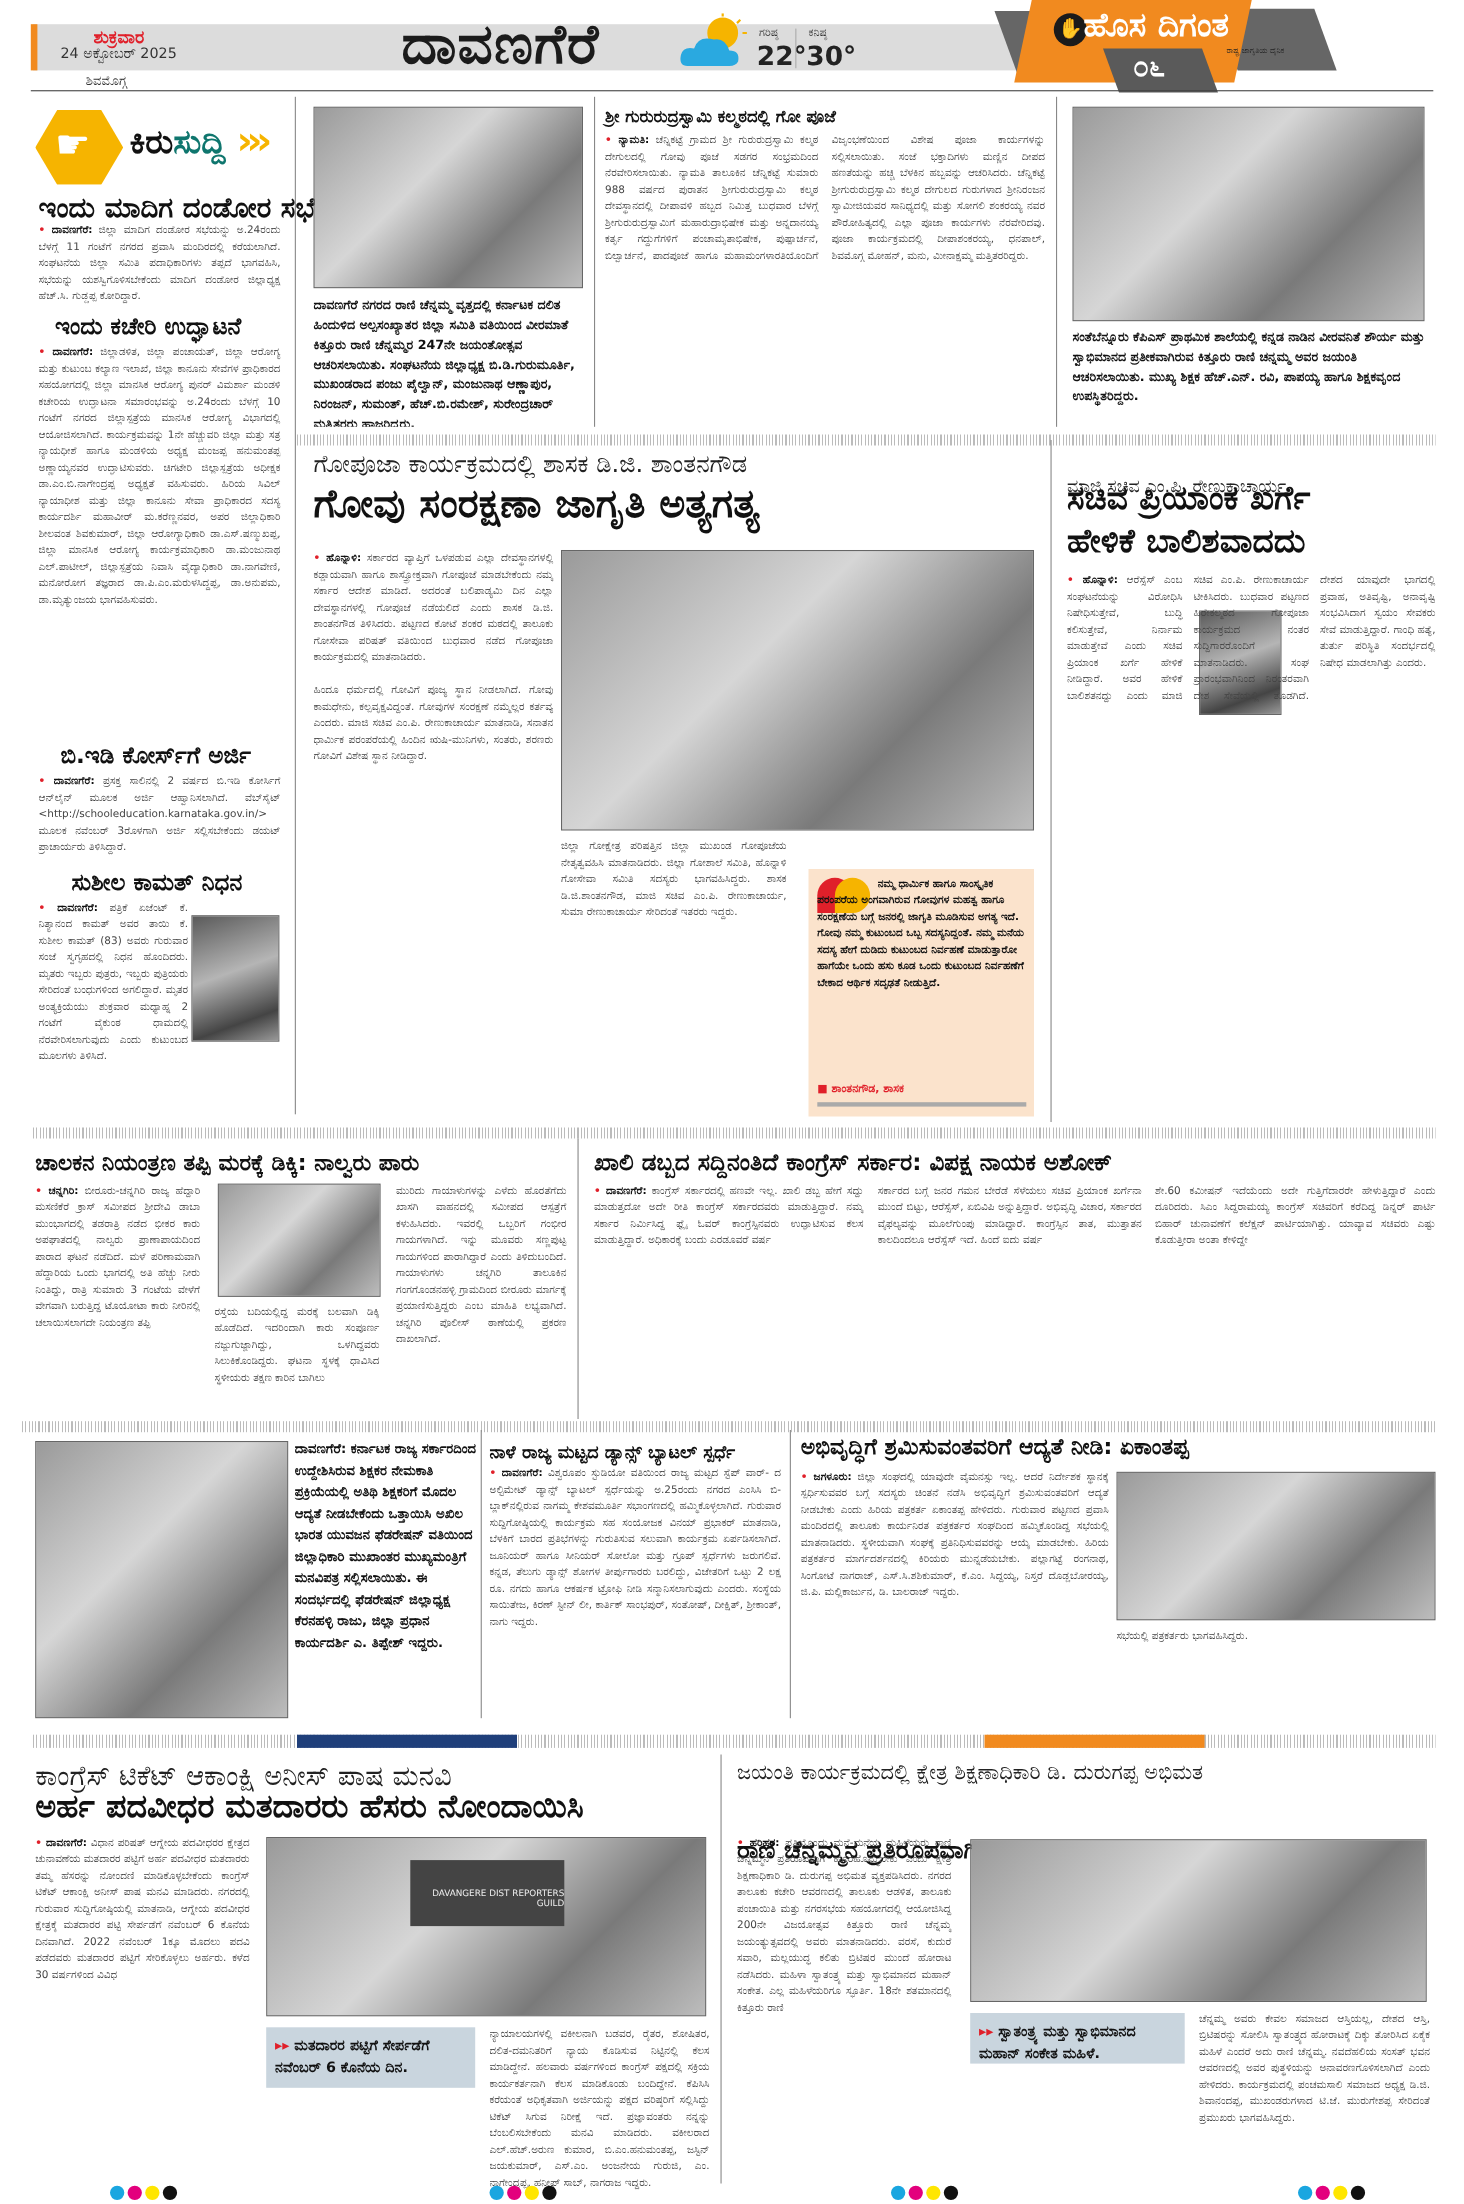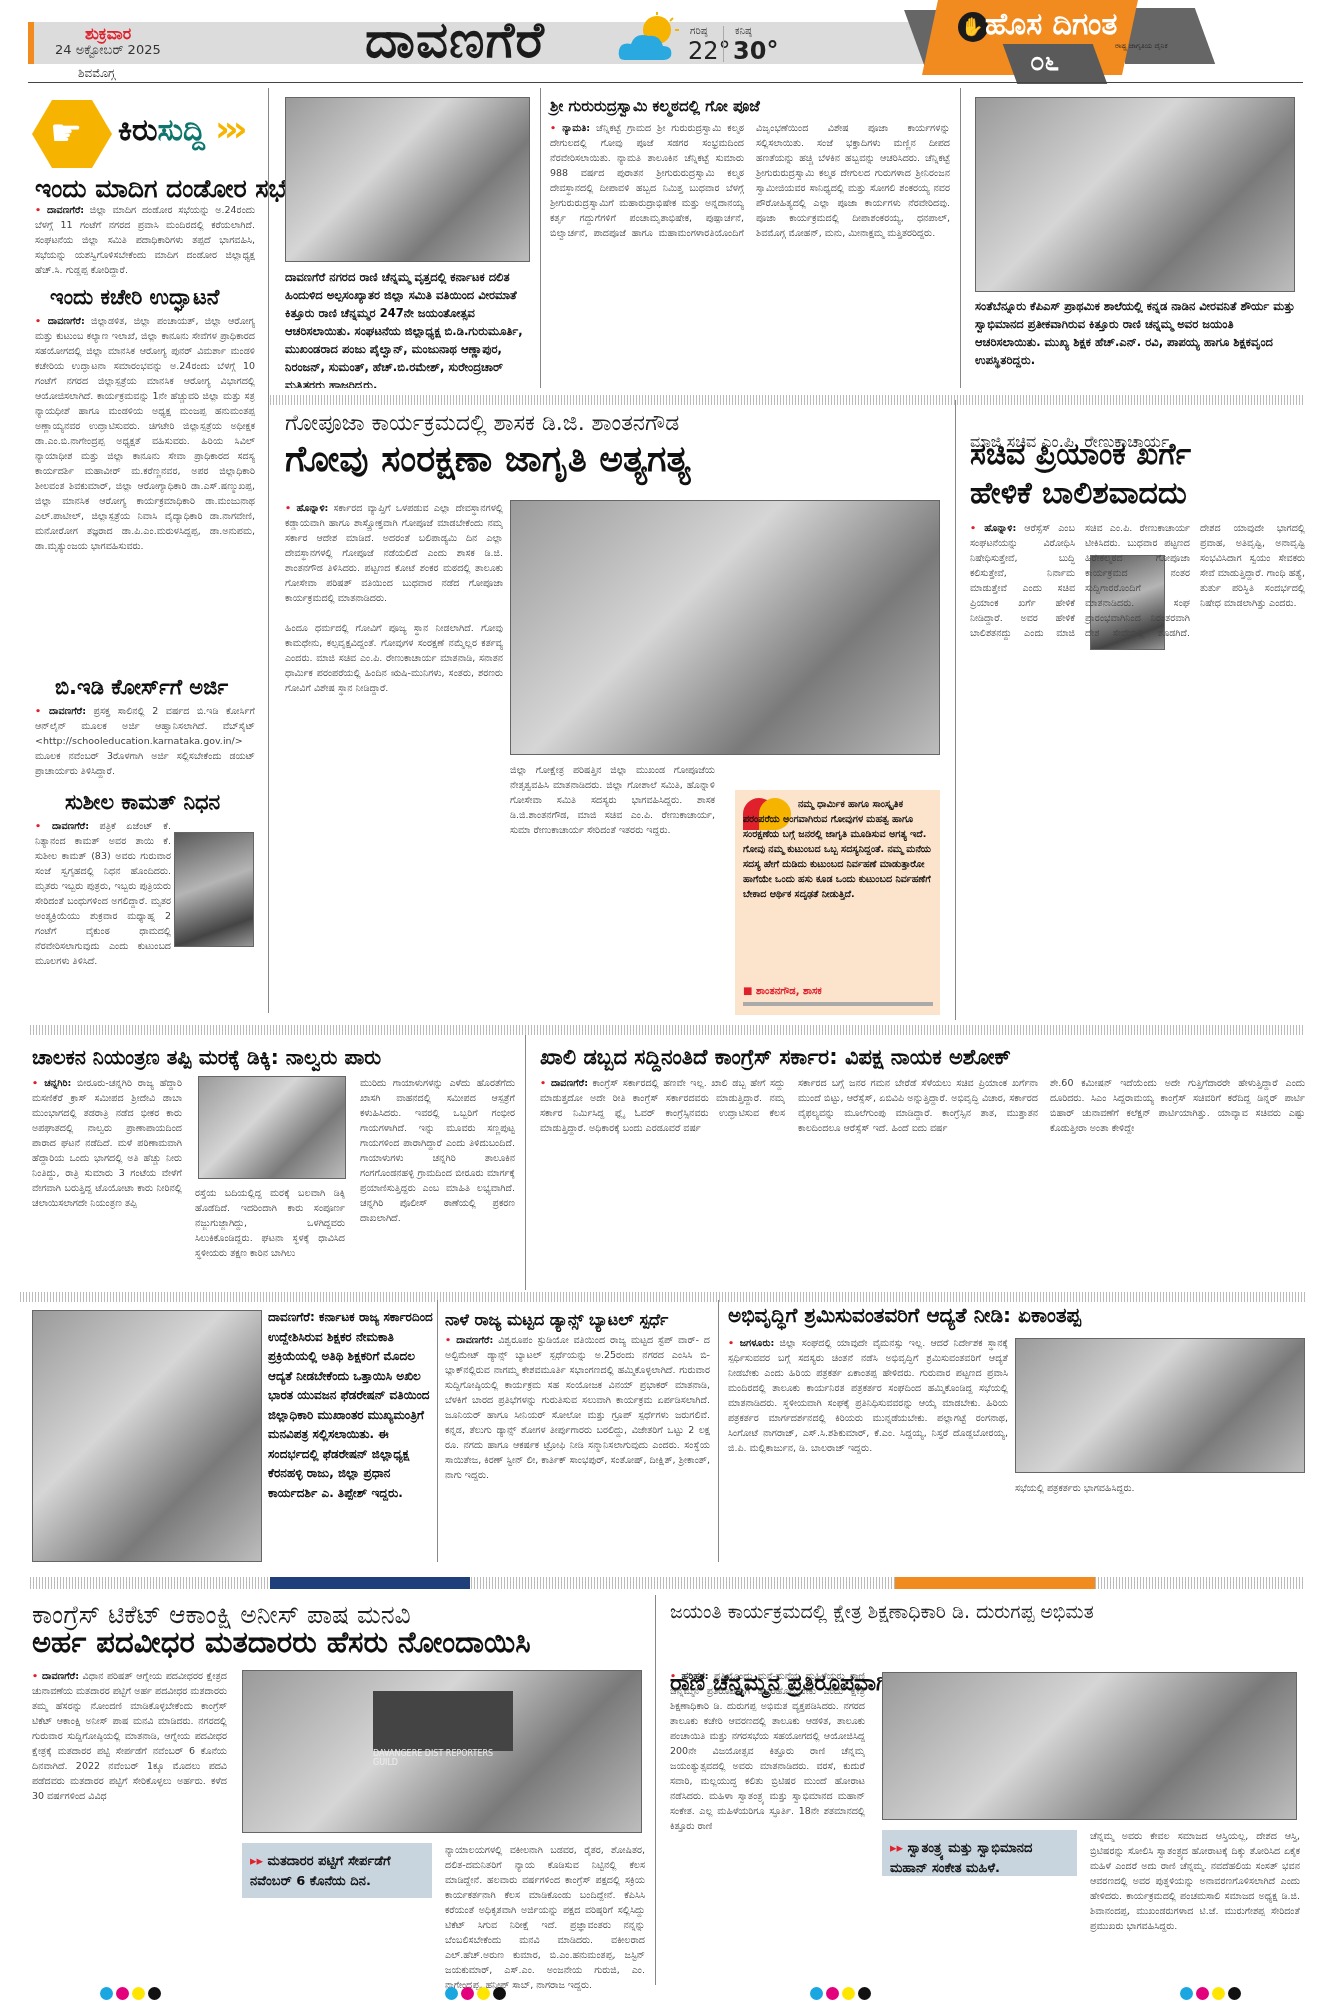--- a/index.html
+++ b/index.html
@@ -7,21 +7,21 @@
 .abs{position:absolute}
 .masthead{left:0;top:0;width:1331px;height:85px}
 .mh-bar{left:30px;top:22px;width:1000px;height:42px;background:#dcdcdc}
 .mh-orange-strip{left:28px;top:22px;width:6px;height:42px;background:#f18a1f}
 .mh-day{left:85px;top:24px;font-size:16px;font-weight:bold;color:#e0202a}
 .mh-date{left:55px;top:42px;font-size:13px;color:#333}
 .mh-city{left:78px;top:66px;font-size:12px;color:#333}
 .mh-title{left:365px;top:10px;font-size:50px;font-weight:900;color:#1b1b1b;font-family:"DejaVu Serif",serif;letter-spacing:1px}
 .weather-icon{left:615px;top:12px;width:70px;height:52px}
 .mh-temp-lbl1{left:690px;top:25px;font-size:10px;color:#333}
-.mh-temp-val1{left:688px;top:37px;font-size:24px;font-weight:normal;color:#222}
+.mh-temp-val1{left:688px;top:37px;font-size:24px;font-weight:bold;color:#222}
 .mh-sep{left:723px;top:26px;width:1px;height:36px;background:#aaa}
 .mh-temp-lbl2{left:735px;top:25px;font-size:10px;color:#333}
 .mh-temp-val2{left:733px;top:37px;font-size:24px;font-weight:bold;color:#222}
 .brand-gray1{left:915px;top:10px;width:80px;height:60px;background:#666;transform:skewX(20deg)}
 .brand-orange{left:930px;top:0px;width:200px;height:75px;background:#f18a1f;transform:skewX(-12deg)}
 .brand-gray2{left:1115px;top:8px;width:90px;height:56px;background:#666;transform:skewX(20deg)}
 .brand-name{left:985px;top:6px;font-size:30px;font-weight:900;color:#fff}
 .brand-logo{left:958px;top:12px;width:30px;height:30px;border-radius:50%;background:#1b1b1b;color:#f18a1f;font-size:18px;text-align:center;line-height:30px}
 .brand-tag{left:1115px;top:42px;font-size:7px;color:#222}
 .page-tab{left:1010px;top:44px;width:90px;height:40px;background:#5a5a5a;transform:skewX(20deg)}
@@ -167,21 +167,21 @@
 <div class="abs body" style="left:1015px;top:1480px;width:290px;height:80px">ಸಭೆಯಲ್ಲಿ ಪತ್ರಕರ್ತರು ಭಾಗವಹಿಸಿದ್ದರು.</div>
 
 <div class="abs dotted" style="left:30px;top:1577px;width:1275px;height:12px"></div>
 <div class="abs" style="left:270px;top:1577px;width:200px;height:12px;background:#1f3f7a"></div>
 <div class="abs" style="left:895px;top:1577px;width:200px;height:12px;background:#f18a1f"></div>
 
 <div class="abs subhl" style="left:32px;top:1600px;font-size:25px">ಕಾಂಗ್ರೆಸ್ ಟಿಕೆಟ್ ಆಕಾಂಕ್ಷಿ ಅನೀಸ್ ಪಾಷ ಮನವಿ</div>
 <div class="abs hl" style="left:32px;top:1625px;font-size:29px">ಅರ್ಹ ಪದವೀಧರ ಮತದಾರರು ಹೆಸರು ನೋಂದಾಯಿಸಿ</div>
 <div class="abs body" style="left:32px;top:1668px;width:195px;height:320px"><span class="dl">ದಾವಣಗೆರೆ:</span> <span>ವಿಧಾನ ಪರಿಷತ್ ಆಗ್ನೇಯ ಪದವೀಧರರ ಕ್ಷೇತ್ರದ ಚುನಾವಣೆಯ ಮತದಾರರ ಪಟ್ಟಿಗೆ ಅರ್ಹ ಪದವೀಧರ ಮತದಾರರು ತಮ್ಮ ಹೆಸರನ್ನು ನೋಂದಣಿ ಮಾಡಿಕೊಳ್ಳಬೇಕೆಂದು ಕಾಂಗ್ರೆಸ್ ಟಿಕೆಟ್ ಆಕಾಂಕ್ಷಿ ಅನೀಸ್ ಪಾಷ ಮನವಿ ಮಾಡಿದರು. ನಗರದಲ್ಲಿ ಗುರುವಾರ ಸುದ್ದಿಗೋಷ್ಠಿಯಲ್ಲಿ ಮಾತನಾಡಿ, ಆಗ್ನೇಯ ಪದವೀಧರ ಕ್ಷೇತ್ರಕ್ಕೆ ಮತದಾರರ ಪಟ್ಟಿ ಸೇರ್ಪಡೆಗೆ ನವೆಂಬರ್ 6 ಕೊನೆಯ ದಿನವಾಗಿದೆ. 2022 ನವೆಂಬರ್ 1ಕ್ಕೂ ಮೊದಲು ಪದವಿ ಪಡೆದವರು ಮತದಾರರ ಪಟ್ಟಿಗೆ ಸೇರಿಕೊಳ್ಳಲು ಅರ್ಹರು. ಕಳೆದ 30 ವರ್ಷಗಳಿಂದ ವಿವಿಧ</span></div>
 <div class="abs photo" style="left:242px;top:1670px;width:400px;height:163px">
-  <div class="abs" style="left:130px;top:20px;width:140px;height:60px;background:#444;color:#eee;font-size:8px;text-align:left;padding-top:58px">DAVANGERE DIST REPORTERS GUILD</div>
+  <div class="abs" style="left:130px;top:20px;width:140px;height:60px;background:#444;color:#eee;font-size:8px;text-align:right;padding-top:26px">DAVANGERE DIST REPORTERS GUILD</div>
 </div>
 <div class="abs pull-box" style="left:242px;top:1843px;width:190px;height:55px;padding:8px">
     <div class="pull">ಮತದಾರರ ಪಟ್ಟಿಗೆ ಸೇರ್ಪಡೆಗೆ ನವೆಂಬರ್ 6 ಕೊನೆಯ ದಿನ.</div>
   </div>
 <div class="abs body" style="left:445px;top:1842px;width:200px;height:150px">ನ್ಯಾಯಾಲಯಗಳಲ್ಲಿ ವಕೀಲನಾಗಿ ಬಡವರ, ರೈತರ, ಶೋಷಿತರ, ದಲಿತ-ದಮನಿತರಿಗೆ ನ್ಯಾಯ ಕೊಡಿಸುವ ನಿಟ್ಟಿನಲ್ಲಿ ಕೆಲಸ ಮಾಡಿದ್ದೇನೆ. ಹಲವಾರು ವರ್ಷಗಳಿಂದ ಕಾಂಗ್ರೆಸ್ ಪಕ್ಷದಲ್ಲಿ ಸಕ್ರಿಯ ಕಾರ್ಯಕರ್ತನಾಗಿ ಕೆಲಸ ಮಾಡಿಕೊಂಡು ಬಂದಿದ್ದೇನೆ. ಕೆಪಿಸಿಸಿ ಕರೆಯಂತೆ ಅಧಿಕೃತವಾಗಿ ಅರ್ಜಿಯನ್ನು ಪಕ್ಷದ ವರಿಷ್ಠರಿಗೆ ಸಲ್ಲಿಸಿದ್ದು ಟಿಕೆಟ್ ಸಿಗುವ ನಿರೀಕ್ಷೆ ಇದೆ. ಪ್ರಜ್ಞಾವಂತರು ನನ್ನನ್ನು ಬೆಂಬಲಿಸಬೇಕೆಂದು ಮನವಿ ಮಾಡಿದರು. ವಕೀಲರಾದ ಎಲ್.ಹೆಚ್.ಅರುಣ ಕುಮಾರ, ಬಿ.ಎಂ.ಹನುಮಂತಪ್ಪ, ಜಸ್ಟಿನ್ ಜಯಕುಮಾರ್, ಎಸ್.ಎಂ. ಅಂಜನೇಯ ಗುರುಜಿ, ಎಂ. ನಾಗೇಂದ್ರಪ್ಪ, ಹನೀಫ್ ಸಾಬ್, ನಾಗರಾಜ ಇದ್ದರು.</div>
 <div class="abs vrule" style="left:655px;top:1595px;height:390px"></div>
 
 <div class="abs subhl" style="left:670px;top:1600px;font-size:19px">ಜಯಂತಿ ಕಾರ್ಯಕ್ರಮದಲ್ಲಿ ಕ್ಷೇತ್ರ ಶಿಕ್ಷಣಾಧಿಕಾರಿ ಡಿ. ದುರುಗಪ್ಪ ಅಭಿಮತ</div>
 <div class="abs hl" style="left:670px;top:1670px;font-size:22px">ರಾಣಿ ಚೆನ್ನಮ್ಮನ ಪ್ರತಿರೂಪವಾಗಿ ಹೊರಹೊಮ್ಮಿ</div>
 <div class="abs body" style="left:670px;top:1668px;width:195px;height:320px"><span class="dl">ಹರಿಹರ:</span> <span>ಪ್ರತಿಯೊಂದು ಮನೆ-ಮನೆಯ ಮಹಿಳೆಯರು ರಾಣಿ ಚೆನ್ನಮ್ಮನ ಪ್ರತಿರೂಪವಾಗಿ ಹೊರಹೊಮ್ಮಬೇಕು ಎಂದು ಕ್ಷೇತ್ರ ಶಿಕ್ಷಣಾಧಿಕಾರಿ ಡಿ. ದುರುಗಪ್ಪ ಅಭಿಮತ ವ್ಯಕ್ತಪಡಿಸಿದರು. ನಗರದ ತಾಲೂಕು ಕಚೇರಿ ಆವರಣದಲ್ಲಿ ತಾಲೂಕು ಆಡಳಿತ, ತಾಲೂಕು ಪಂಚಾಯಿತಿ ಮತ್ತು ನಗರಸಭೆಯ ಸಹಯೋಗದಲ್ಲಿ ಆಯೋಜಿಸಿದ್ದ 200ನೇ ವಿಜಯೋತ್ಸವ ಕಿತ್ತೂರು ರಾಣಿ ಚೆನ್ನಮ್ಮ ಜಯಂತ್ಯುತ್ಸವದಲ್ಲಿ ಅವರು ಮಾತನಾಡಿದರು. ವರಸೆ, ಕುದುರೆ ಸವಾರಿ, ಮಲ್ಲಯುದ್ಧ ಕಲಿತು ಬ್ರಿಟಿಷರ ಮುಂದೆ ಹೋರಾಟ ನಡೆಸಿದರು. ಮಹಿಳಾ ಸ್ವಾತಂತ್ರ್ಯ ಮತ್ತು ಸ್ವಾಭಿಮಾನದ ಮಹಾನ್ ಸಂಕೇತ. ಎಲ್ಲ ಮಹಿಳೆಯರಿಗೂ ಸ್ಫೂರ್ತಿ. 18ನೇ ಶತಮಾನದಲ್ಲಿ ಕಿತ್ತೂರು ರಾಣಿ</span></div>

